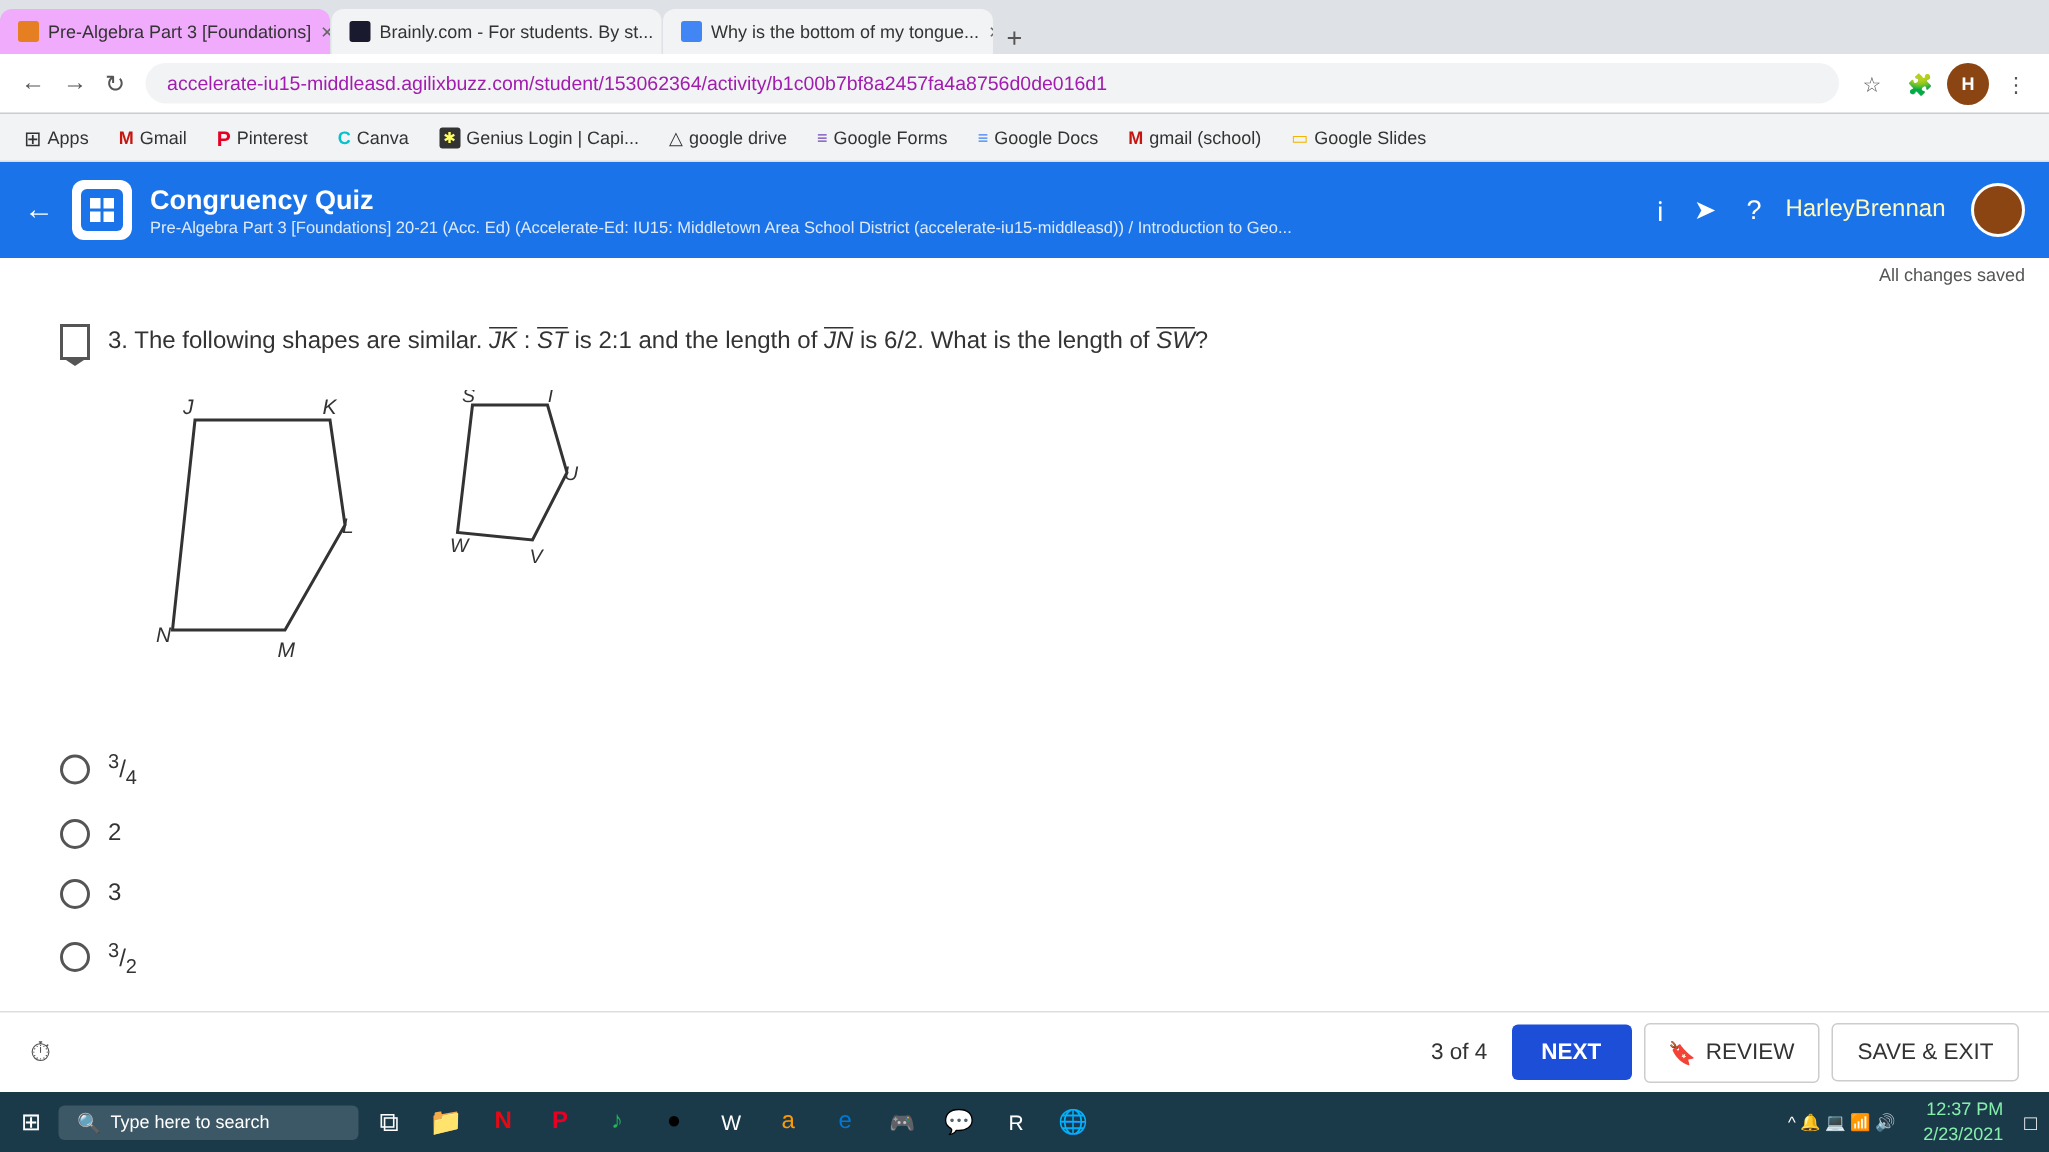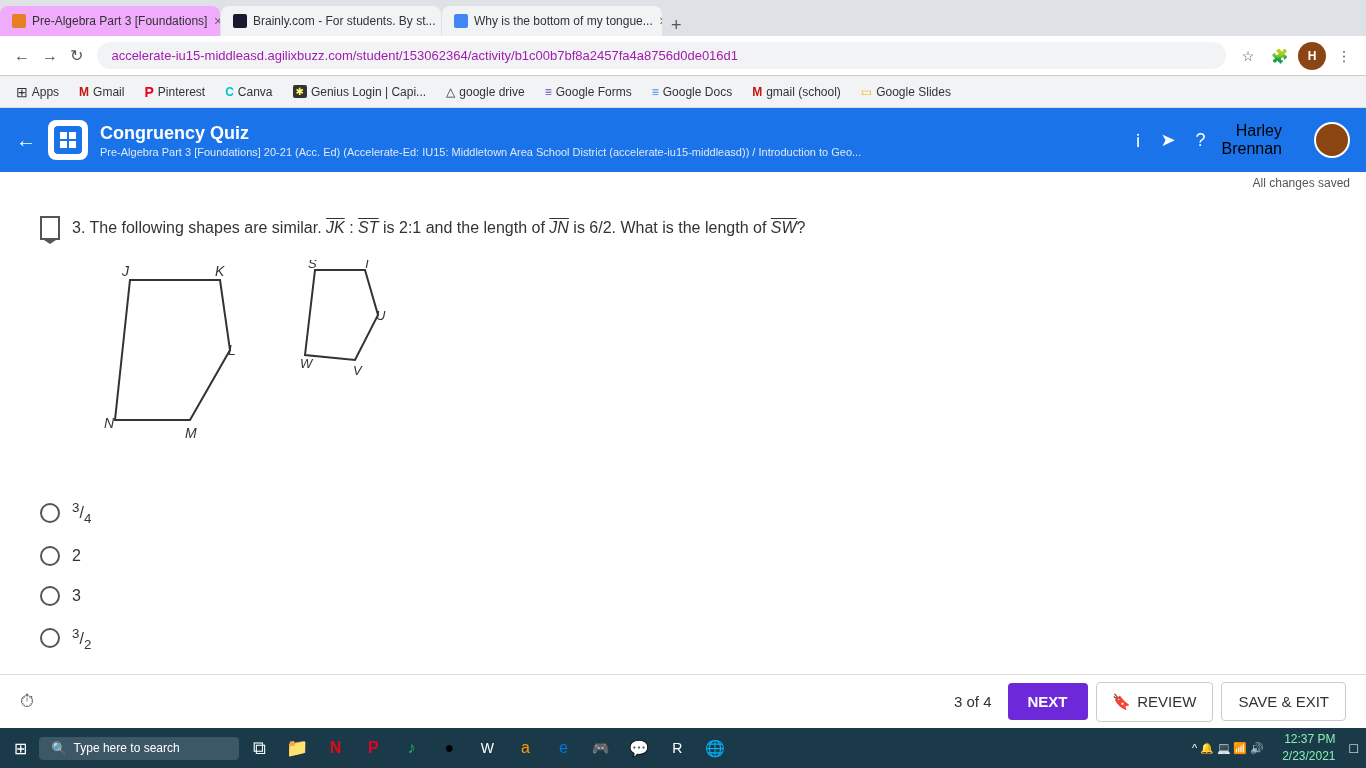--- a/index.html
+++ b/index.html
@@ -27,21 +27,21 @@
     
     .app-header { background: #1a73e8; display: flex; align-items: center; padding: 0 16px; height: 64px; }
     .back-btn { color: white; background: none; border: none; font-size: 20px; cursor: pointer; margin-right: 12px; }
     .app-icon { width: 40px; height: 40px; background: white; border-radius: 8px; display: flex; align-items: center; justify-content: center; margin-right: 12px; }
     .app-icon-inner { width: 28px; height: 28px; background: #1a73e8; border-radius: 4px; display: flex; align-items: center; justify-content: center; }
     .app-title-block { flex: 1; }
     .app-title { color: white; font-size: 18px; font-weight: bold; }
     .app-subtitle { color: rgba(255,255,255,0.85); font-size: 11px; margin-top: 2px; white-space: nowrap; overflow: hidden; text-overflow: ellipsis; max-width: 900px; }
     .header-actions { display: flex; align-items: center; gap: 12px; }
     .header-icon-btn { color: white; background: none; border: none; font-size: 18px; cursor: pointer; padding: 4px; }
-    .header-profile { display: flex; flex-direction: column; align-items: flex-end; color: #000000; margin-right: 20px; }
+    .header-profile { display: flex; flex-direction: row; align-items: flex-end; color: #fef9c3; margin-right: 5px; }
     .header-avatar { width: 36px; height: 36px; border-radius: 50%; background: #8b4513; border: 2px solid white; }
 
     
     .main-content { background: #fff; padding: 0; position: relative; }
 
     .question-area { padding: 20px 40px; }
     .question-header { display: flex; align-items: flex-end; gap: 12px; margin-bottom: 16px; }
     .question-bookmark { width: 20px; height: 24px; border: 2px solid #555; cursor: pointer; margin-top: 2px; position: relative; }
     .question-bookmark::after { content: ''; position: absolute; bottom: -6px; left: 50%; transform: translateX(-50%); border-left: 9px solid transparent; border-right: 9px solid transparent; border-top: 6px solid #555; }
     .question-text { font-size: 16px; color: #333; line-height: 1.5; }
@@ -53,21 +53,21 @@
     .answer-option { display: flex; align-items: center; gap: 12px; margin-bottom: 20px; cursor: pointer; }
     .radio-circle { width: 20px; height: 20px; border-radius: 50%; border: 2px solid #555; flex-shrink: 0; }
     .answer-text { font-size: 16px; color: #333; }
 
     
     .footer { position: fixed; bottom: 40px; left: 0; right: 0; height: 54px; background: #fff; border-top: 1px solid #ddd; display: flex; align-items: center; justify-content: space-between; padding: 0 20px; }
     .footer-left { display: flex; align-items: center; }
     .footer-clock { font-size: 18px; color: #555; }
     .footer-right { display: flex; align-items: center; gap: 8px; }
     .btn-previous { background: #666; color: white; border: none; padding: 10px 20px; font-size: 15px; cursor: pointer; border-radius: 4px; font-weight: bold; }
-    .btn-next { background: #6d28d9; color: white; border: none; padding: 10px 20px; font-size: 15px; cursor: pointer; border-radius: 4px; font-weight: bold; }
+    .btn-next { background: #1d4ed8; color: white; border: none; padding: 10px 20px; font-size: 15px; cursor: pointer; border-radius: 4px; font-weight: bold; }
     .page-indicator { font-size: 15px; color: #333; padding: 0 8px; }
     .btn-review { background: white; color: #333; border: 1px solid #ccc; padding: 10px 16px; font-size: 15px; cursor: pointer; border-radius: 4px; display: flex; align-items: center; gap: 6px; }
     .btn-save-exit { background: white; color: #333; border: 1px solid #ccc; padding: 10px 16px; font-size: 15px; cursor: pointer; border-radius: 4px; }
 
     
     .taskbar { position: fixed; bottom: 0; left: 0; right: 0; height: 40px; background: #1a3a4a; display: flex; align-items: center; padding: 0 4px; gap: 2px; z-index: 100; }
     .taskbar-start { background: #1a3a4a; border: none; cursor: pointer; padding: 4px 10px; color: white; font-size: 16px; }
     .taskbar-search { background: rgba(255,255,255,0.15); border: none; border-radius: 4px; padding: 4px 12px; color: white; font-size: 12px; width: 200px; display: flex; align-items: center; gap: 6px; }
     .taskbar-icon { width: 36px; height: 36px; display: flex; align-items: center; justify-content: center; cursor: pointer; font-size: 18px; }
     .taskbar-spacer { flex: 1; }

